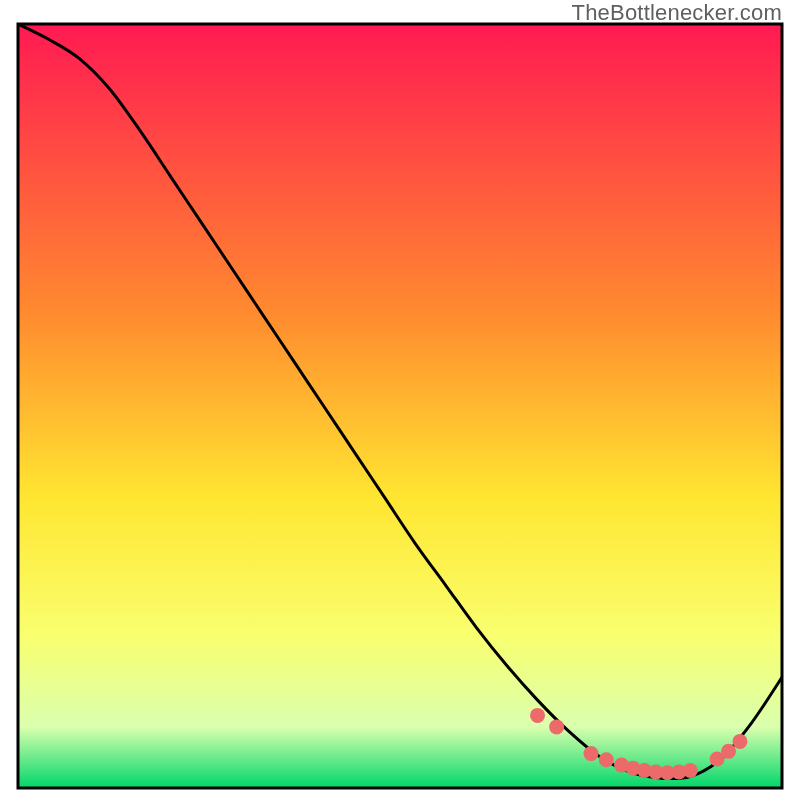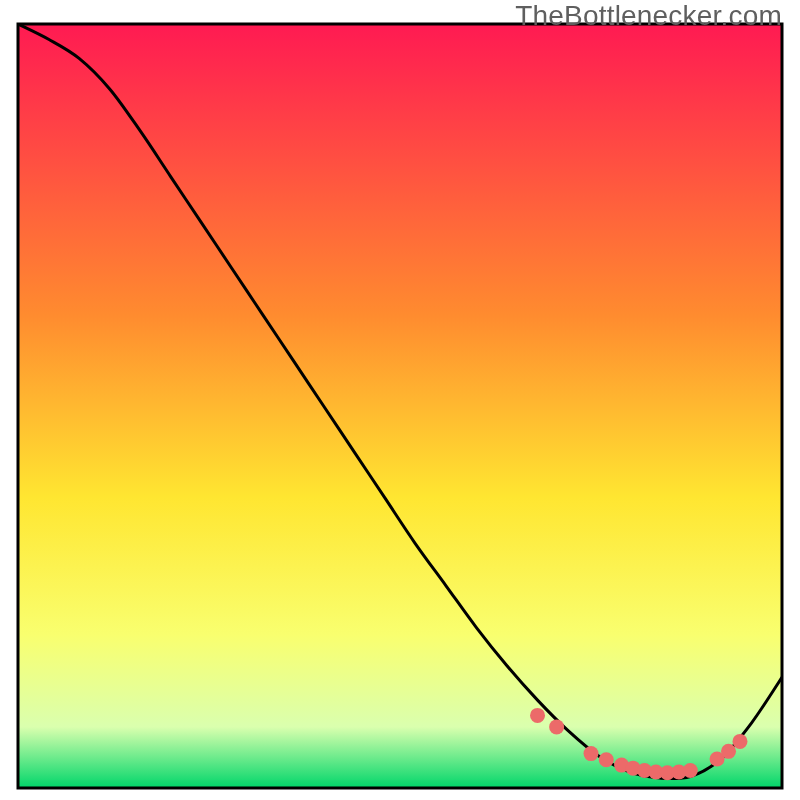--- a/index.html
+++ b/index.html
@@ -12,21 +12,21 @@
     font-family: Arial, Helvetica, sans-serif;
   }
   .chart-outer {
     position: relative;
     width: 800px;
     height: 800px;
   }
   .watermark {
     position: absolute;
     color: #5f5f5f;
-    font-size: 28px;
+    font-size: 22px;
     font-weight: 400;
     letter-spacing: 0.2px;
   }
   svg {
     position: absolute;
     left: 0;
     top: 0;
   }
 </style>
 </head>

